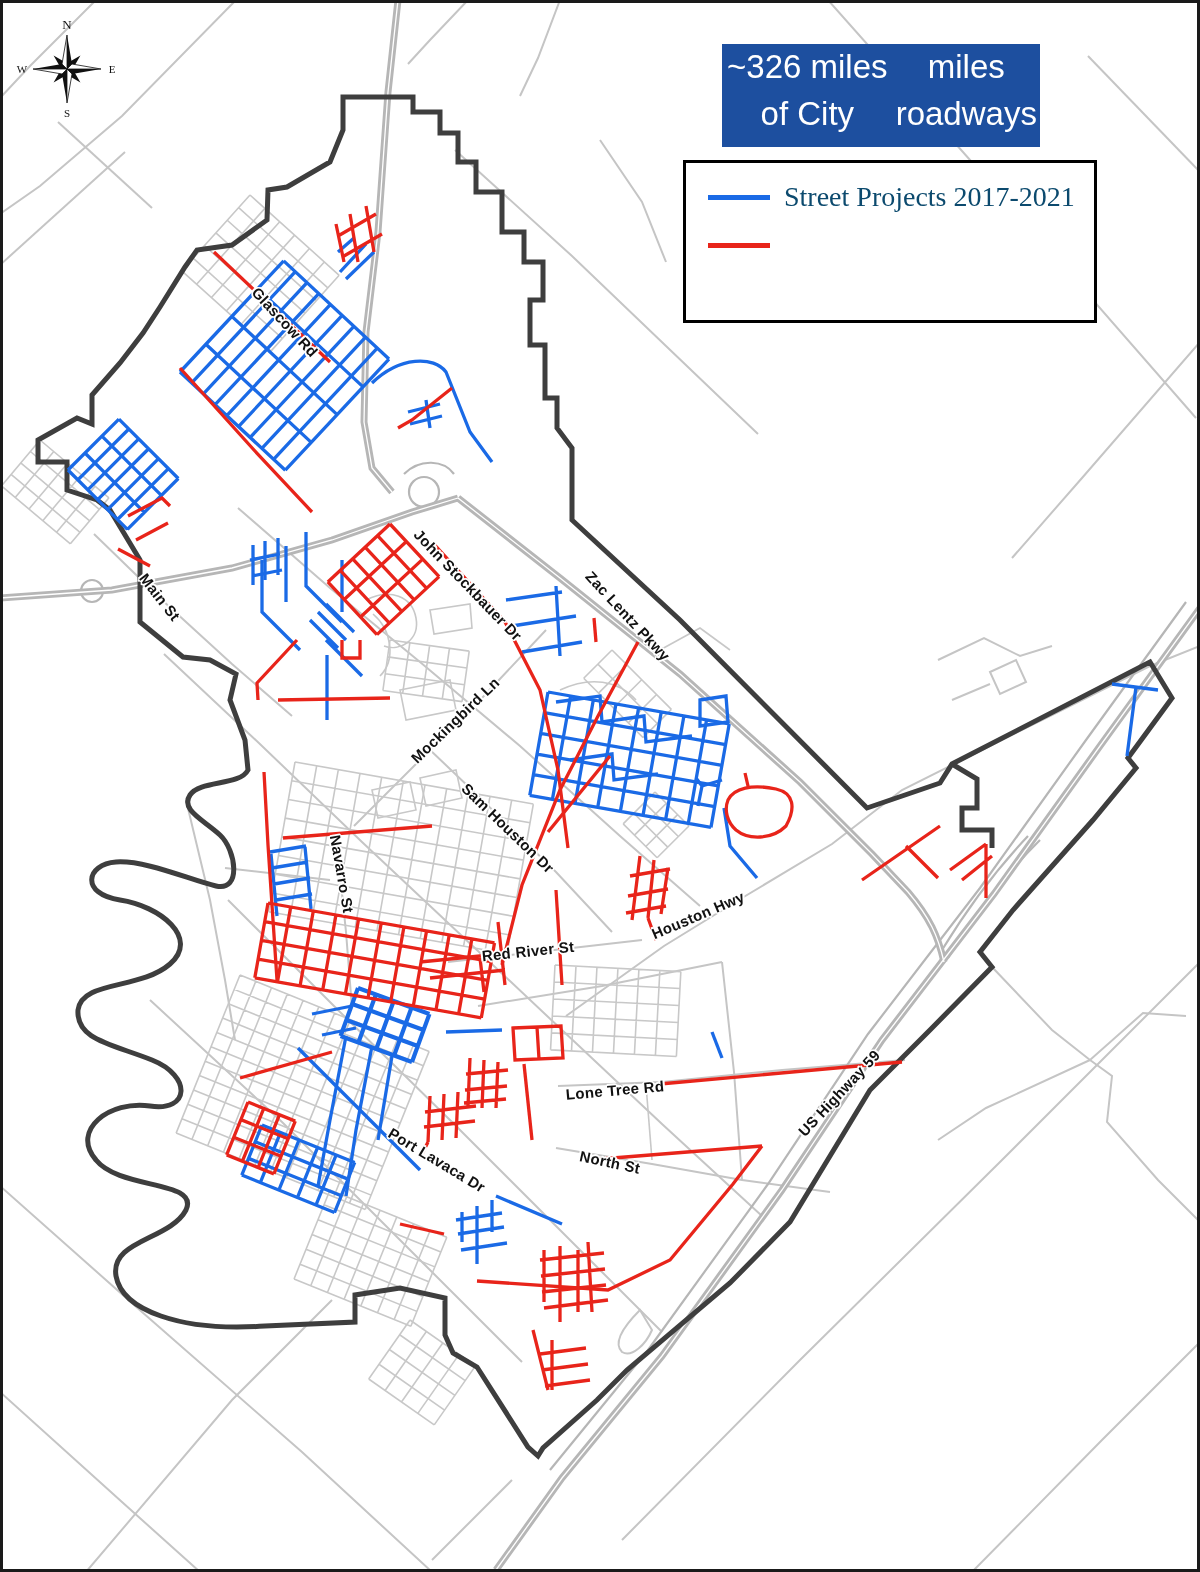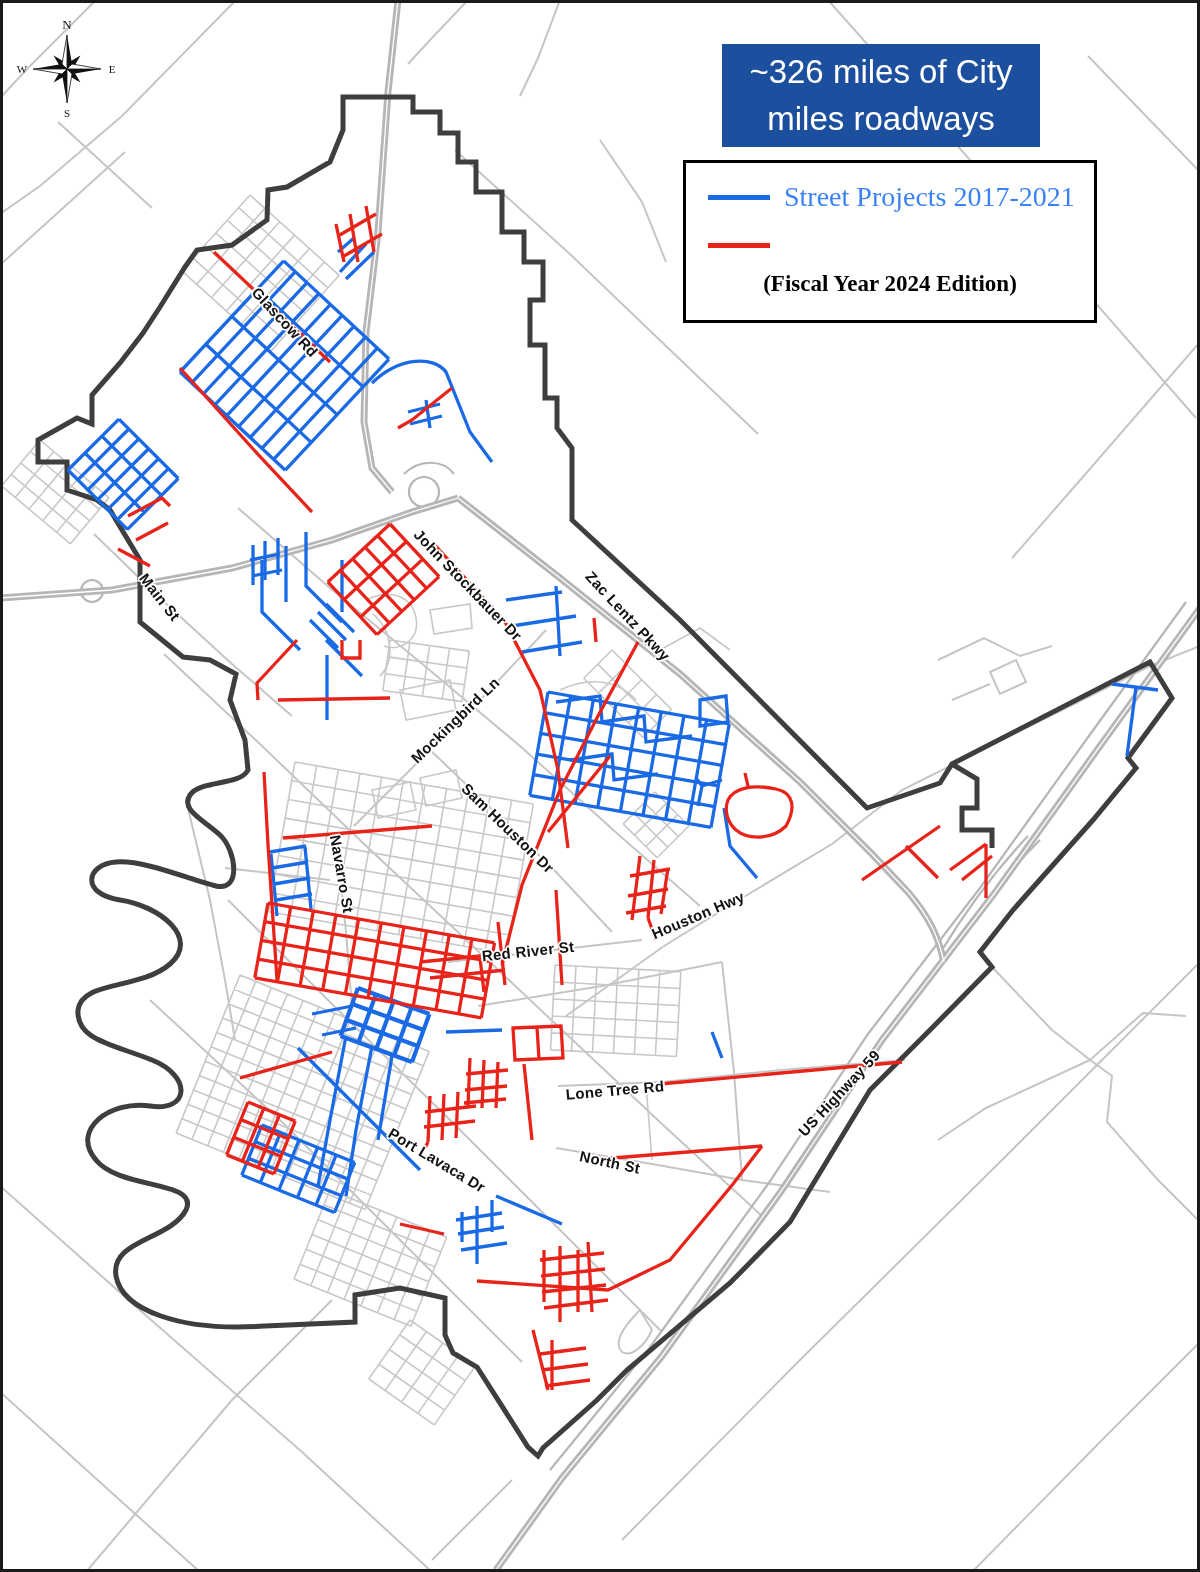--- a/index.html
+++ b/index.html
@@ -6,26 +6,26 @@
   .page{position:relative;width:1200px;height:1572px;background:#ffffff;overflow:hidden;
         font-family:"Liberation Sans",sans-serif;}
   #map-svg{position:absolute;left:0;top:0;width:1200px;height:1572px;}
   #street-labels{position:absolute;left:0;top:0;width:1200px;height:1572px;pointer-events:none;}
   .street-label{position:absolute;font-weight:bold;font-size:15px;color:#111;white-space:nowrap;
         letter-spacing:.3px;
         text-shadow:-2px 0 #fff,2px 0 #fff,0 -2px #fff,0 2px #fff,
                     -1px -1px #fff,1px 1px #fff,-1px 1px #fff,1px -1px #fff;}
   .title-box{position:absolute;left:722px;top:44px;width:318px;height:103px;
         color:#fff;text-align:center;font-size:33px;line-height:1.42;
-        display:flex;flex-direction:column;justify-content:center;}
+        display:flex;flex-direction:row;justify-content:center;}
   .legend{position:absolute;left:683px;top:160px;width:414px;height:163px;background:#fff;
         border:3px solid #000;font-family:"Liberation Serif",serif;box-sizing:border-box;}
   .legend-row{display:flex;align-items:center;margin:20px 0 0 22px;height:28px;}
   .swatch{width:62px;height:5px;margin-right:14px;flex:0 0 auto;}
-  .legend-label{font-size:28px;color:#3b82f6;}
+  .legend-label{font-size:28px;color:#0c4a6e;}
   .legend-note{text-align:center;font-weight:bold;font-size:23px;margin-top:12px;color:#000;}
   .compass{position:absolute;left:12px;top:14px;width:110px;height:112px;}
   .compass text{font-family:"Liberation Serif",serif;fill:#111;}
   .frame{position:absolute;left:0;top:0;right:0;bottom:0;border:3px solid #1a1a1a;pointer-events:none;}
 </style>
 </head>
 <body>
 
 <div class="page">
 
@@ -259,17 +259,16 @@
   </div>
 
   <div class="legend">
     <div class="legend-row">
       <span class="swatch" id="swatch-0" style="background: rgb(26, 106, 230);"></span>
       <span class="legend-label">Street Projects 2017-2021</span>
     </div>
     <div class="legend-row">
       <span class="swatch" id="swatch-1" style="background: rgb(232, 36, 26);"></span>
     </div>
-    <div class="legend-note">(Fiscal Year 2024 Edition)</div>
   </div>
 
   <div class="frame"></div>
 </div>
 
 </body></html>

